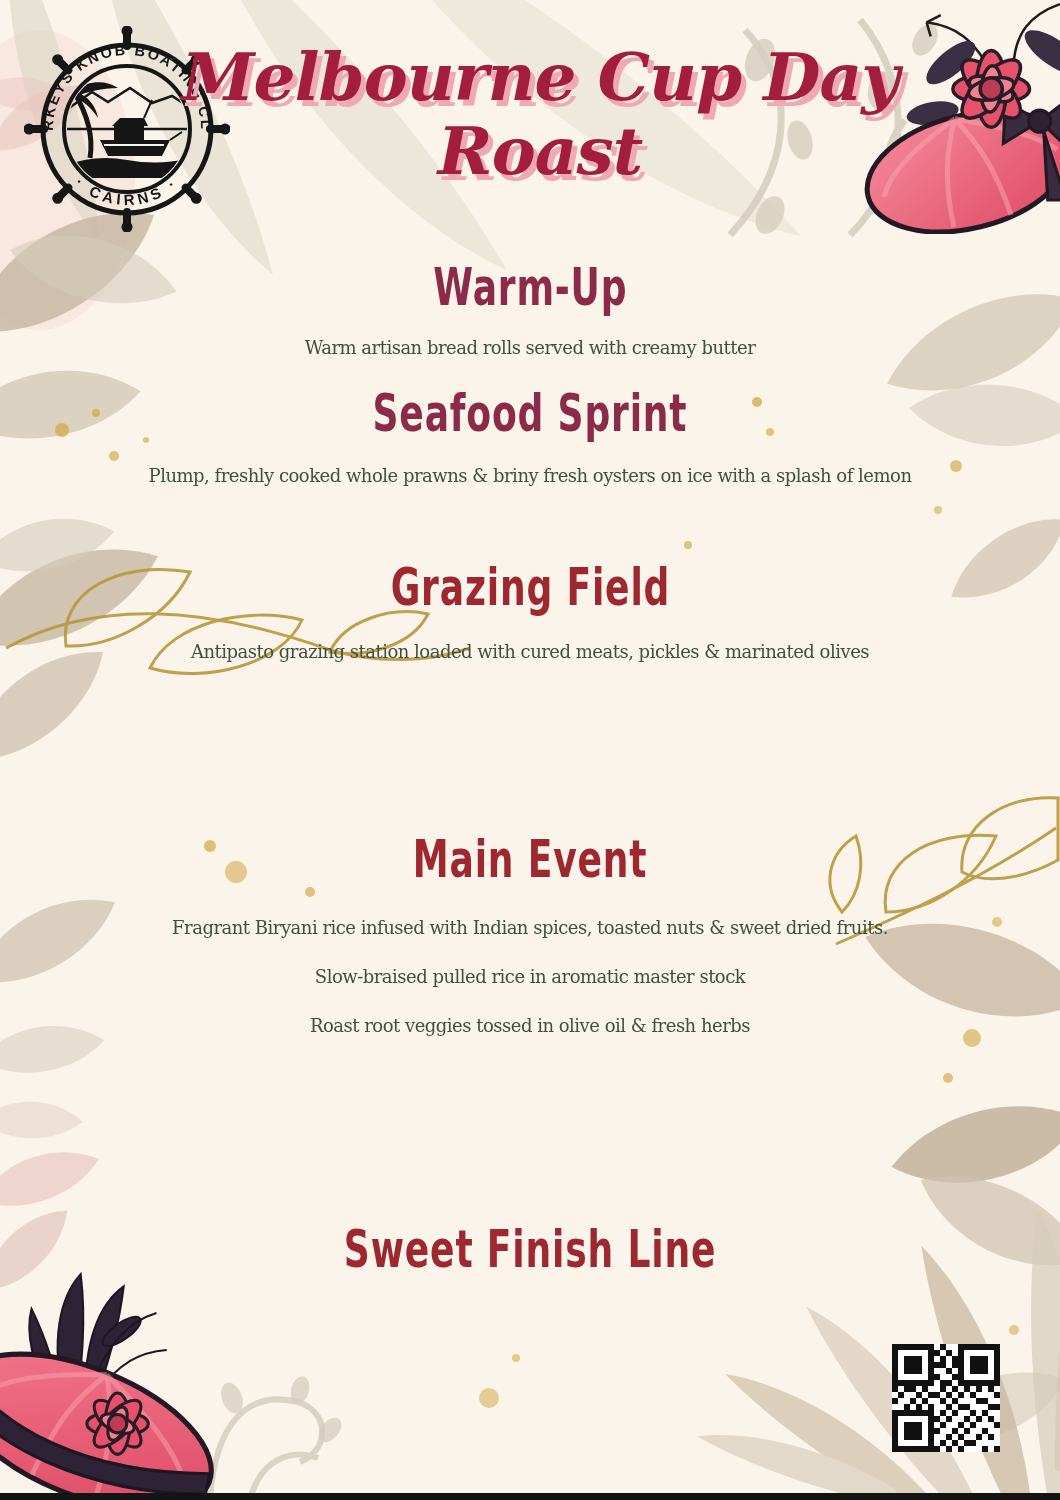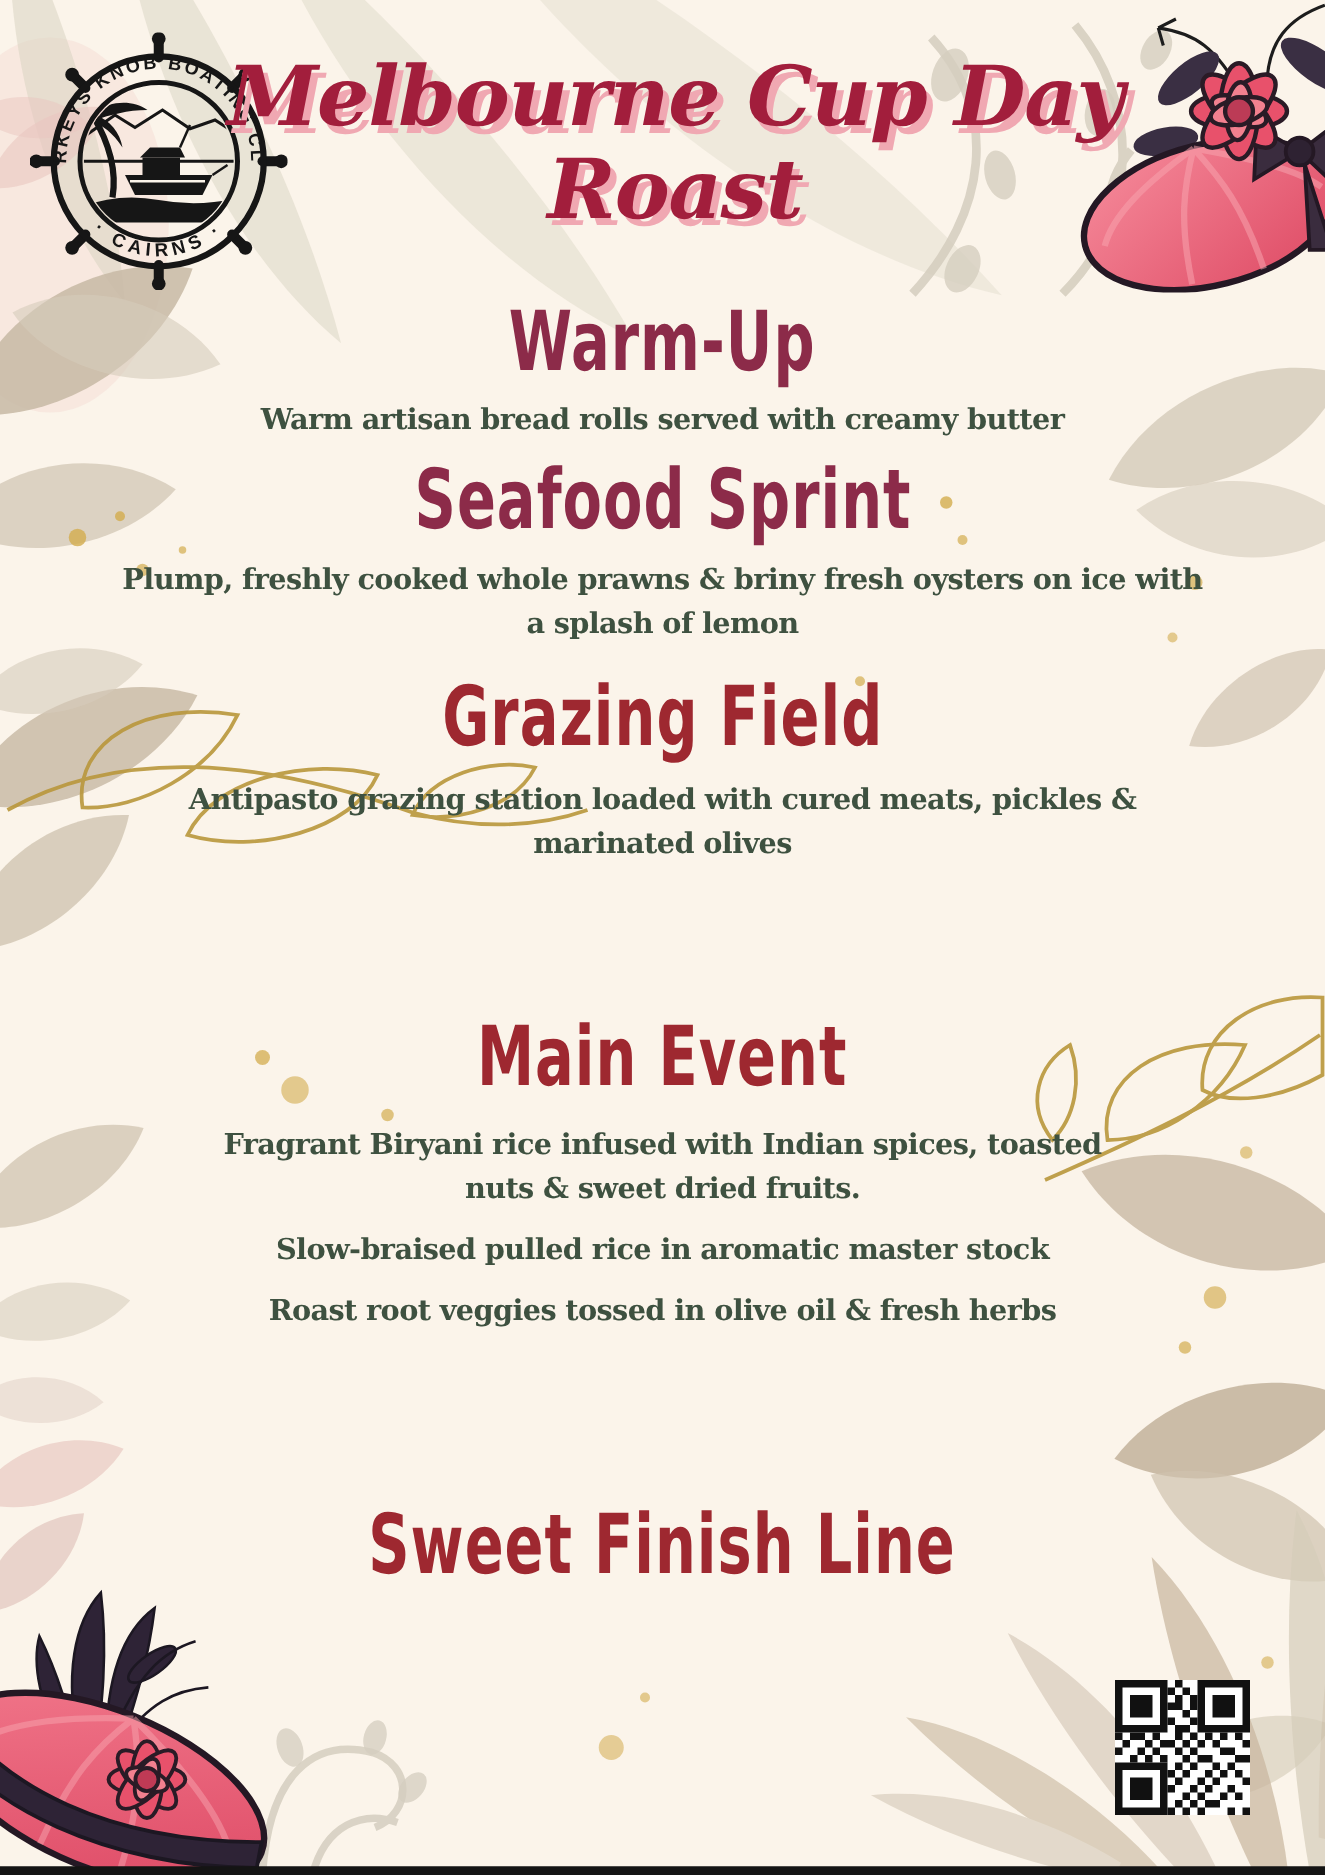--- a/index.html
+++ b/index.html
@@ -29,33 +29,33 @@
     font:italic 700 66px/74px "DejaVu Serif", serif;letter-spacing:-1px;
     text-shadow:5px 6px 0 var(--title-shadow-pink);
   }
   .title span{display:block;}
   
   .hat-tr{position:absolute;right:-14px;top:-8px;width:212px;z-index:2;}
   .hat-bl{position:absolute;left:-34px;bottom:-4px;width:256px;z-index:2;}
   
   .section{position:absolute;left:30px;right:30px;text-align:center;z-index:2;}
   #sec0{top:246px}#sec1{top:372px}#sec2{top:546px}#sec3{top:818px}#sec4{top:1208px}
-  .heading{margin:0;font-family:"DejaVu Sans", sans-serif;font-weight:600;
-    font-size:56px;line-height:58px;}
+  .heading{margin:12px;font-family:"DejaVu Sans", sans-serif;font-weight:600;
+    font-size:44px;line-height:58px;}
   .heading .hspan{display:inline-block;transform:scale(.82,1.18);transform-origin:center;letter-spacing:1px;}
   .maroon{color:var(--heading-maroon)}
   .red{color:var(--heading-red)}
   #sec0 .heading{margin-bottom:12px}
   #sec1 .heading{margin-bottom:16px}
   #sec2 .heading{margin-bottom:18px}
   #sec3 .heading{margin-bottom:22px}
   #sec4 .heading{margin-bottom:24px}
   .item{
     margin:14px auto 0;color:var(--body-green);
-    font-weight:700;font-size:23px;line-height:35px;letter-spacing:-.5px;
+    font-weight:400;font-size:18px;line-height:35px;letter-spacing:-.5px;
   }
   .nowrap{white-space:nowrap}
   .gap-lg{margin-top:22px}
   .mw880{max-width:880px}.mw800{max-width:800px}.mw760{max-width:760px}
   .mw730{max-width:730px}.mw840{max-width:840px}
   
   .qr{position:absolute;left:892px;top:1344px;z-index:3;}
   .bottom-bar{position:absolute;left:0;right:0;bottom:0;height:7px;background:#141414;z-index:6;}
 </style>
 </head>

